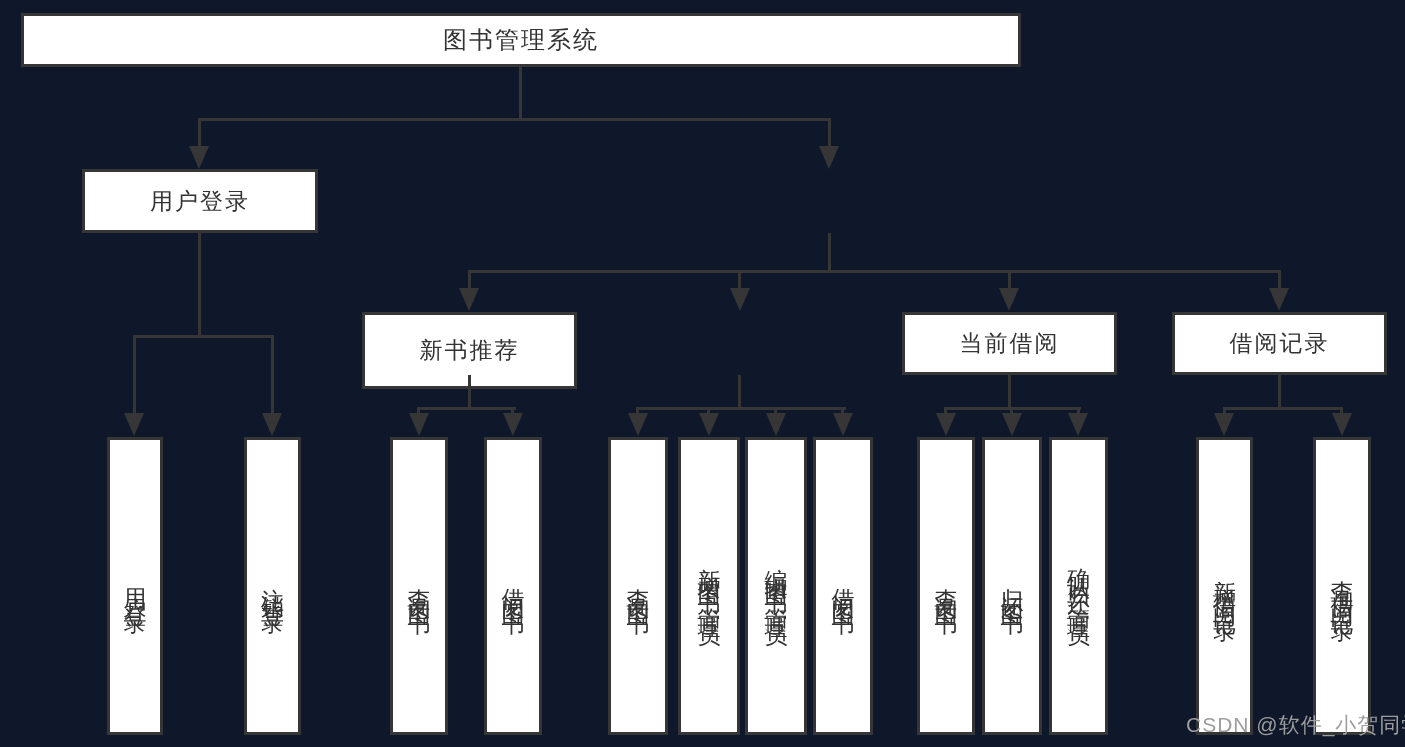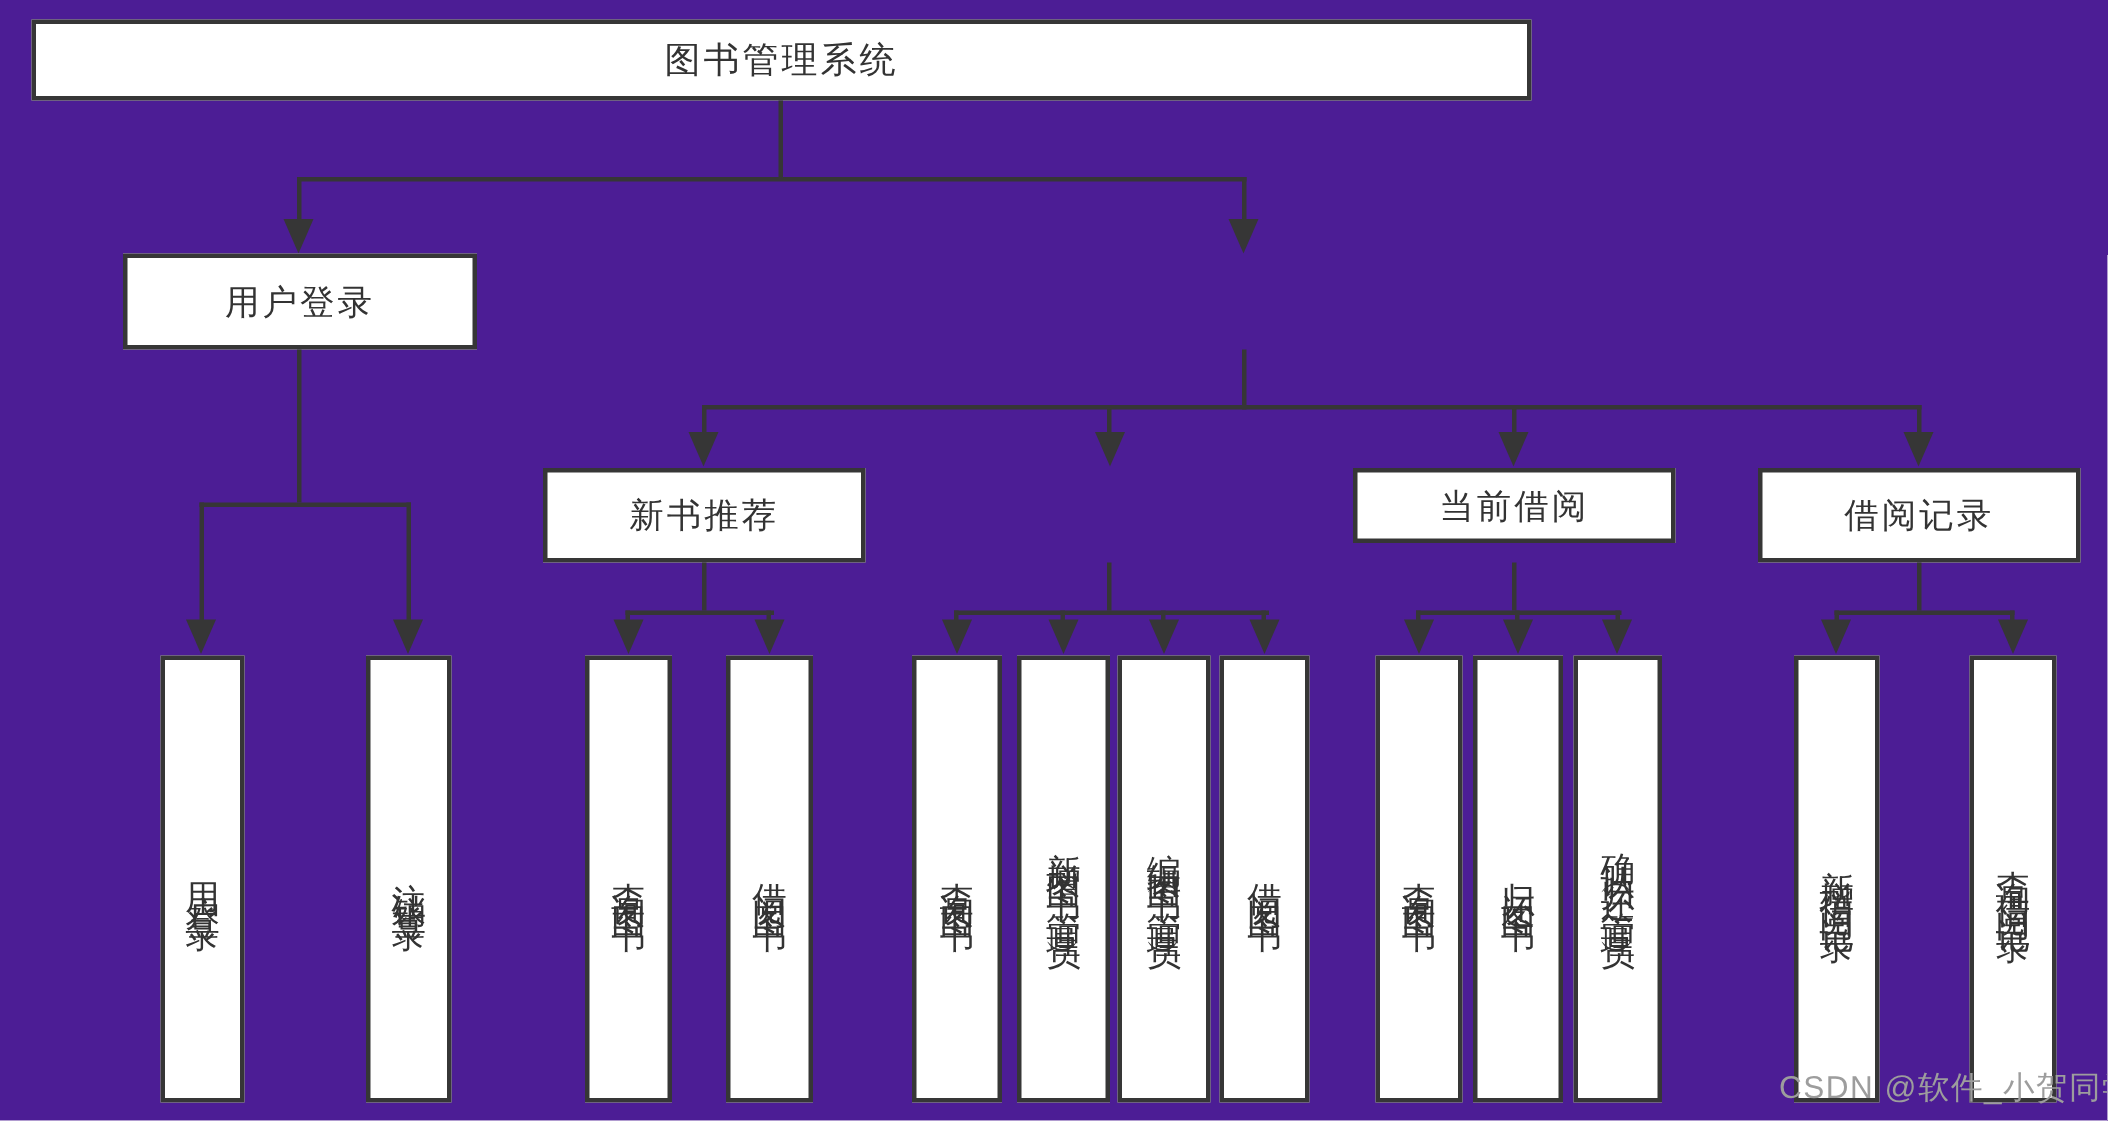--- a/index.html
+++ b/index.html
@@ -1,17 +1,17 @@
 <!DOCTYPE html>
 <html><head>
 <meta charset="utf-8">
 <style>
   html,body{margin:0;padding:0;background:#ffffff;}
   #stage{
-    position:relative;width:1405px;height:747px;background:#4c1d95;
+    position:relative;width:1405px;height:747px;background:#0f172a;
     font-family:"Liberation Sans","DejaVu Sans",sans-serif;color:#333333;overflow:hidden;
   }
   .box{
     position:absolute;box-sizing:border-box;border:3px solid #363636;background:#ffffff;
     display:flex;align-items:center;justify-content:center;
     font-size:23px;letter-spacing:2px;white-space:nowrap;color:#333333;
   }
   .box.root{font-size:24px;}
   .vbox{
     position:absolute;box-sizing:border-box;border:3px solid #363636;background:#ffffff;
@@ -60,22 +60,22 @@
   <div class="hline" style="left:468px;top:270px;width:813px"></div>
   <div class="vline" style="left:468px;top:270px;height:20px"></div>
   <div class="vline" style="left:738px;top:270px;height:20px"></div>
   <div class="vline" style="left:1008px;top:270px;height:20px"></div>
   <div class="vline" style="left:1278px;top:270px;height:20px"></div>
   <div class="arrow" style="left:459px;top:288px"></div>
   <div class="arrow" style="left:730px;top:288px"></div>
   <div class="arrow" style="left:999px;top:288px"></div>
   <div class="arrow" style="left:1269px;top:288px"></div>
 
-  <div class="box" style="left:362px;top:312px;width:215px;height:63px">新书推荐</div>
-  <div class="box" style="left:902px;top:312px;width:215px;height:50px">当前借阅</div>
+  <div class="box" style="left:362px;top:312px;width:215px;height:77px">新书推荐</div>
+  <div class="box" style="left:902px;top:312px;width:215px;height:63px">当前借阅</div>
   <div class="box" style="left:1172px;top:312px;width:215px;height:63px">借阅记录</div>
 
   <div class="vline" style="left:468px;top:375px;height:32px"></div>
   <div class="hline" style="left:417px;top:407px;width:99px"></div>
   <div class="vline" style="left:417px;top:407px;height:8px"></div>
   <div class="vline" style="left:511px;top:407px;height:8px"></div>
   <div class="arrow" style="left:409px;top:413px"></div>
   <div class="arrow" style="left:503px;top:413px"></div>
 
   <div class="vline" style="left:738px;top:375px;height:32px"></div>

